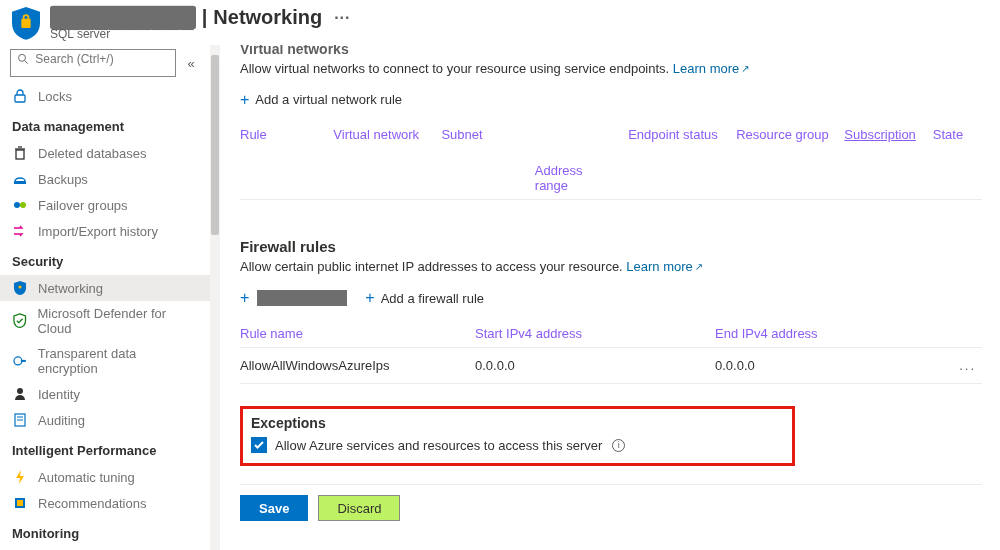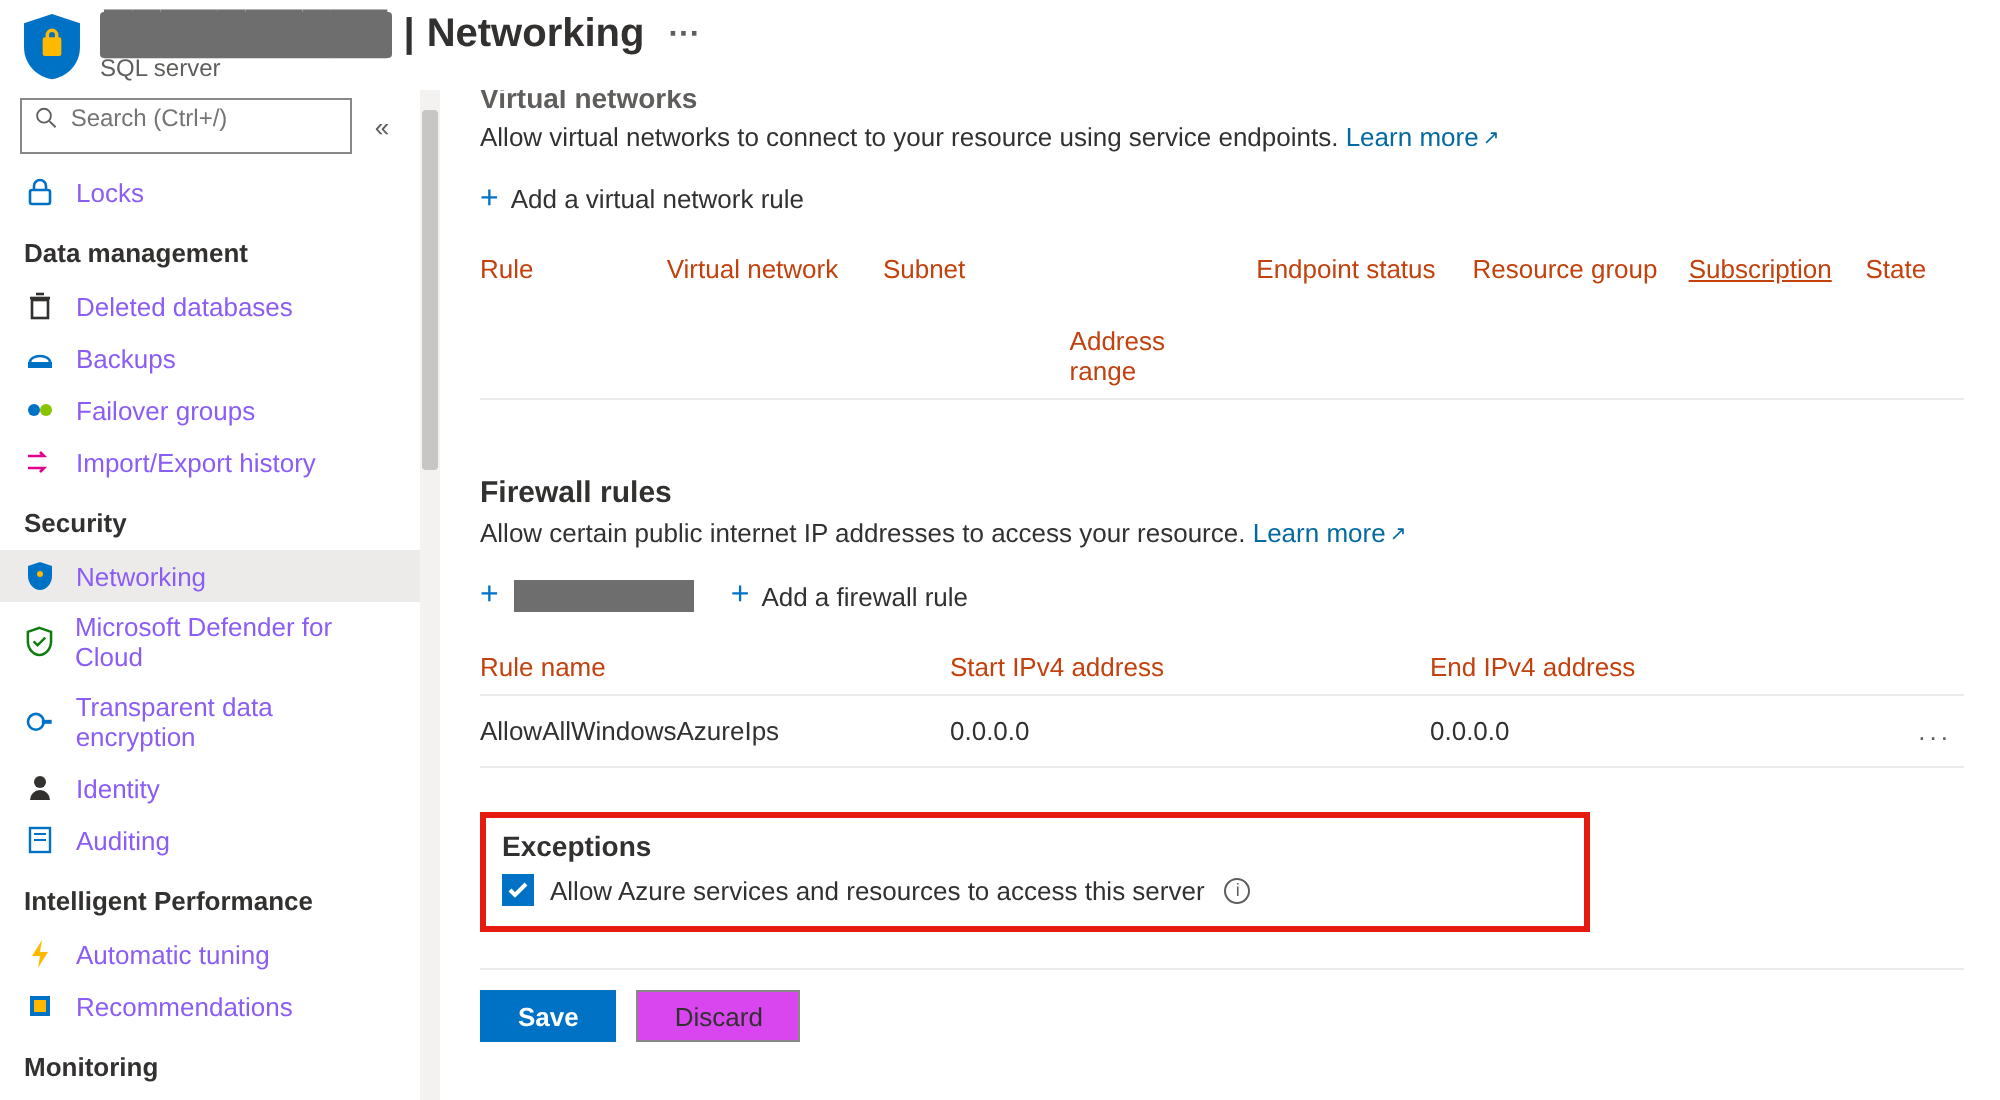--- a/index.html
+++ b/index.html
@@ -21,40 +21,40 @@
     
     .sidebar { width: 210px; display: flex; flex-direction: column; border-right: none; }
     .searchbar { margin: 4px 10px 6px 10px; display: flex; align-items: center; }
     .search-input-wrap { flex: 1; display: flex; align-items: flex-end; border: 1px solid #8a8886; height: 28px; padding: 10px 6px; gap: 6px; }
     .search-input-wrap svg { width: 14px; height: 14px; color: #605e5c; }
     .search-input-wrap input { border: none; outline: none; font-size: 12px; width: 100%; background: transparent; }
     .collapse-btn { width: 18px; text-align: center; color: #605e5c; font-size: 13px; margin-left: 6px; cursor: pointer; }
 
     .nav { flex: 1; overflow-y: auto; padding-bottom: 6px; }
     .nav-section-title { font-weight: 600; font-size: 13px; padding: 10px 12px 6px 12px; color: #323130; }
-    .nav-item { display: flex; align-items: center; gap: 10px; padding: 5px 12px; cursor: pointer; font-size: 13px; color: #8b5cf6; }
+    .nav-item { display: flex; align-items: center; gap: 10px; padding: 5px 12px; cursor: pointer; font-size: 13px; color: #737373; }
     .nav-item.active { background: #edebe9; }
     .nav-item .ico { width: 16px; height: 16px; display: flex; align-items: center; justify-content: center; }
 
     
     .scroll-track { width: 10px; background: #f3f2f1; position: relative; }
     .scroll-thumb { position: absolute; left: 1px; width: 8px; background: #c8c6c4; border-radius: 2px; }
 
     
     .main { flex: 1; overflow-y: auto; padding: 0 18px 12px 20px; position: relative; }
     .section-title { font-size: 15px; font-weight: 600; margin-top: 8px; }
     .section-desc { font-size: 13px; color: #323130; margin-top: 4px; }
     .learn { color: #0369a1; text-decoration: none; }
     .ext { font-size: 10px; vertical-align: 1px; margin-left: 2px; }
 
     .action-row { display: flex; align-items: center; gap: 18px; margin: 16px 0 14px 0; }
     .action-link { display: flex; align-items: center; gap: 6px; color: #323130; cursor: pointer; font-size: 13px; }
     .action-link .plus { color: #0072c6; font-size: 16px; line-height: 14px; font-weight: 400; }
 
-    .table-head { display: flex; border-bottom: 1px solid #edebe9; padding: 6px 0; font-size: 13px; color: #c2410c; }
+    .table-head { display: flex; border-bottom: 1px solid #edebe9; padding: 6px 0; font-size: 13px; color: #8b5cf6; }
     .col { padding-right: 10px; }
     .vnet .col:nth-child(1){ width:95px;} .vnet .col:nth-child(2){ width:110px;} .vnet .col:nth-child(3){ width:95px;}
     .vnet .col:nth-child(4){ width:95px;margin-top:36px;} .vnet .col:nth-child(5){ width:110px;} .vnet .col:nth-child(6){ width:110px;}
     .vnet .col:nth-child(7){ width:90px;text-decoration:underline;} .vnet .col:nth-child(8){ width:50px;}
 
     .fw-head .col:nth-child(1){ width:235px;} .fw-head .col:nth-child(2){ width:240px;} .fw-head .col:nth-child(3){ width:220px;}
     .fw-row { display: flex; padding: 10px 0; font-size: 13px; border-bottom: 1px solid #edebe9; align-items:center;}
     .fw-row .col:nth-child(1){ width:235px;} .fw-row .col:nth-child(2){ width:240px;} .fw-row .col:nth-child(3){ width:200px;}
     .row-more { margin-left:auto; color:#605e5c; cursor:pointer; letter-spacing:2px; padding-right:6px;}
 
@@ -63,21 +63,21 @@
     .exceptions-box { border: 3px solid #e31b10; padding: 6px 8px 10px 8px; margin-top: 22px; width: 555px; }
     .exceptions-box .section-title { margin-top: 0; font-size: 14px; }
     .chk-row { display: flex; align-items: center; gap: 8px; margin-top: 6px; font-size: 13px; }
     .chk { width: 16px; height: 16px; background: #0072c6; display: flex; align-items: center; justify-content: center; }
     .chk svg { width: 12px; height: 12px; color: #fff; }
     .info { width:13px; height:13px; border:1px solid #605e5c; border-radius:50%; display:inline-flex; align-items:center; justify-content:center; font-size:9px; color:#605e5c; margin-left:2px;}
 
     .footer-bar { border-top: 1px solid #edebe9; margin-top: 18px; padding-top: 10px; display: flex; gap: 10px; }
     .btn { height: 26px; padding: 0 18px; font-size: 13px; border: 1px solid; cursor: pointer; display:flex; align-items:center;}
     .btn-primary { background: #0072c6; border-color: #0072c6; color: #fff; font-weight:600;}
-    .btn-secondary { background: #d946ef; border-color: #8a8886; color: #323130; }
+    .btn-secondary { background: #bef264; border-color: #8a8886; color: #323130; }
   </style>
 </head>
 <body>
 
 <div class="page">
 
   <div class="header">
     <div class="shield">
       <svg viewBox="0 0 24 28">
           <path d="M12 0 L24 4 V14 C24 22 18 27 12 28 C6 27 0 22 0 14 V4 Z" fill="#0072c6"></path>

